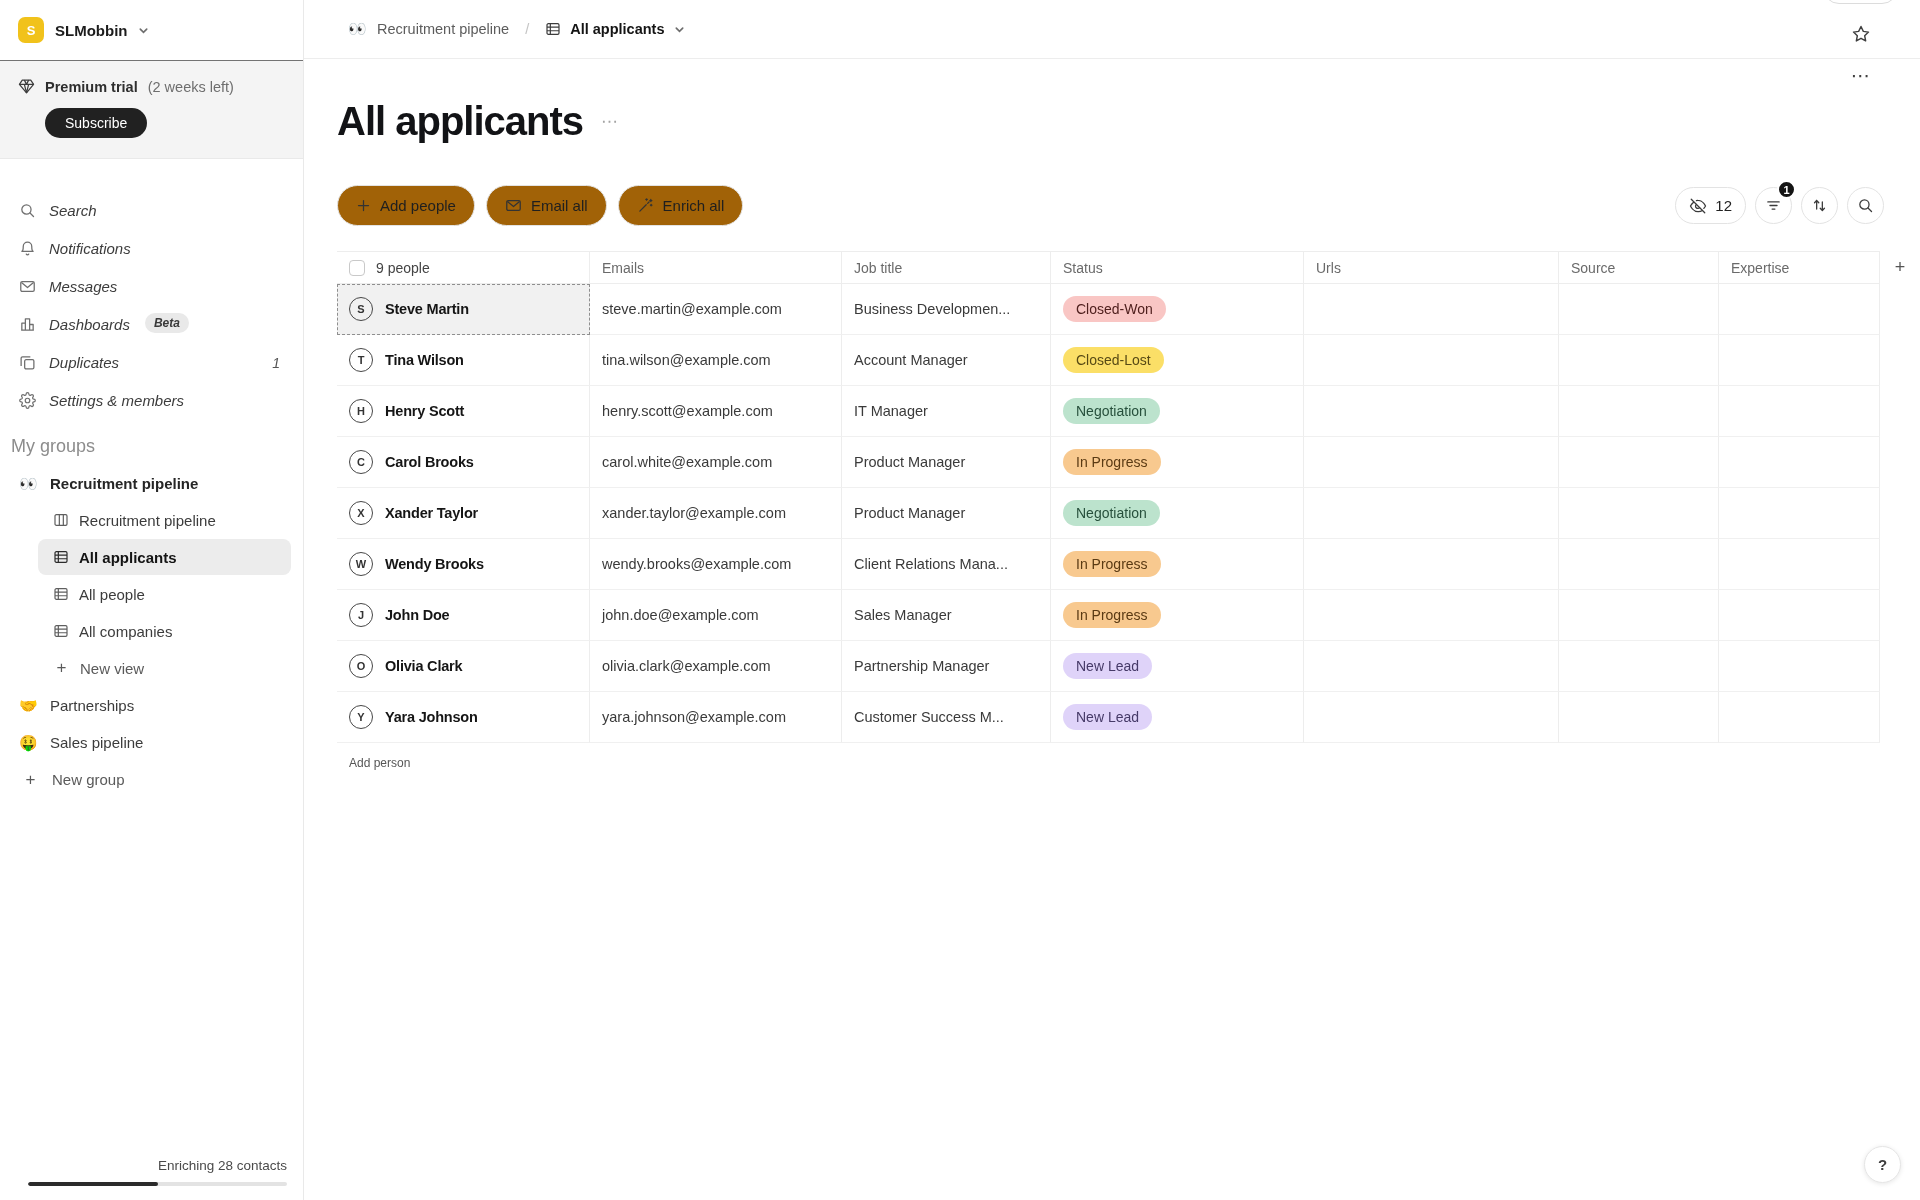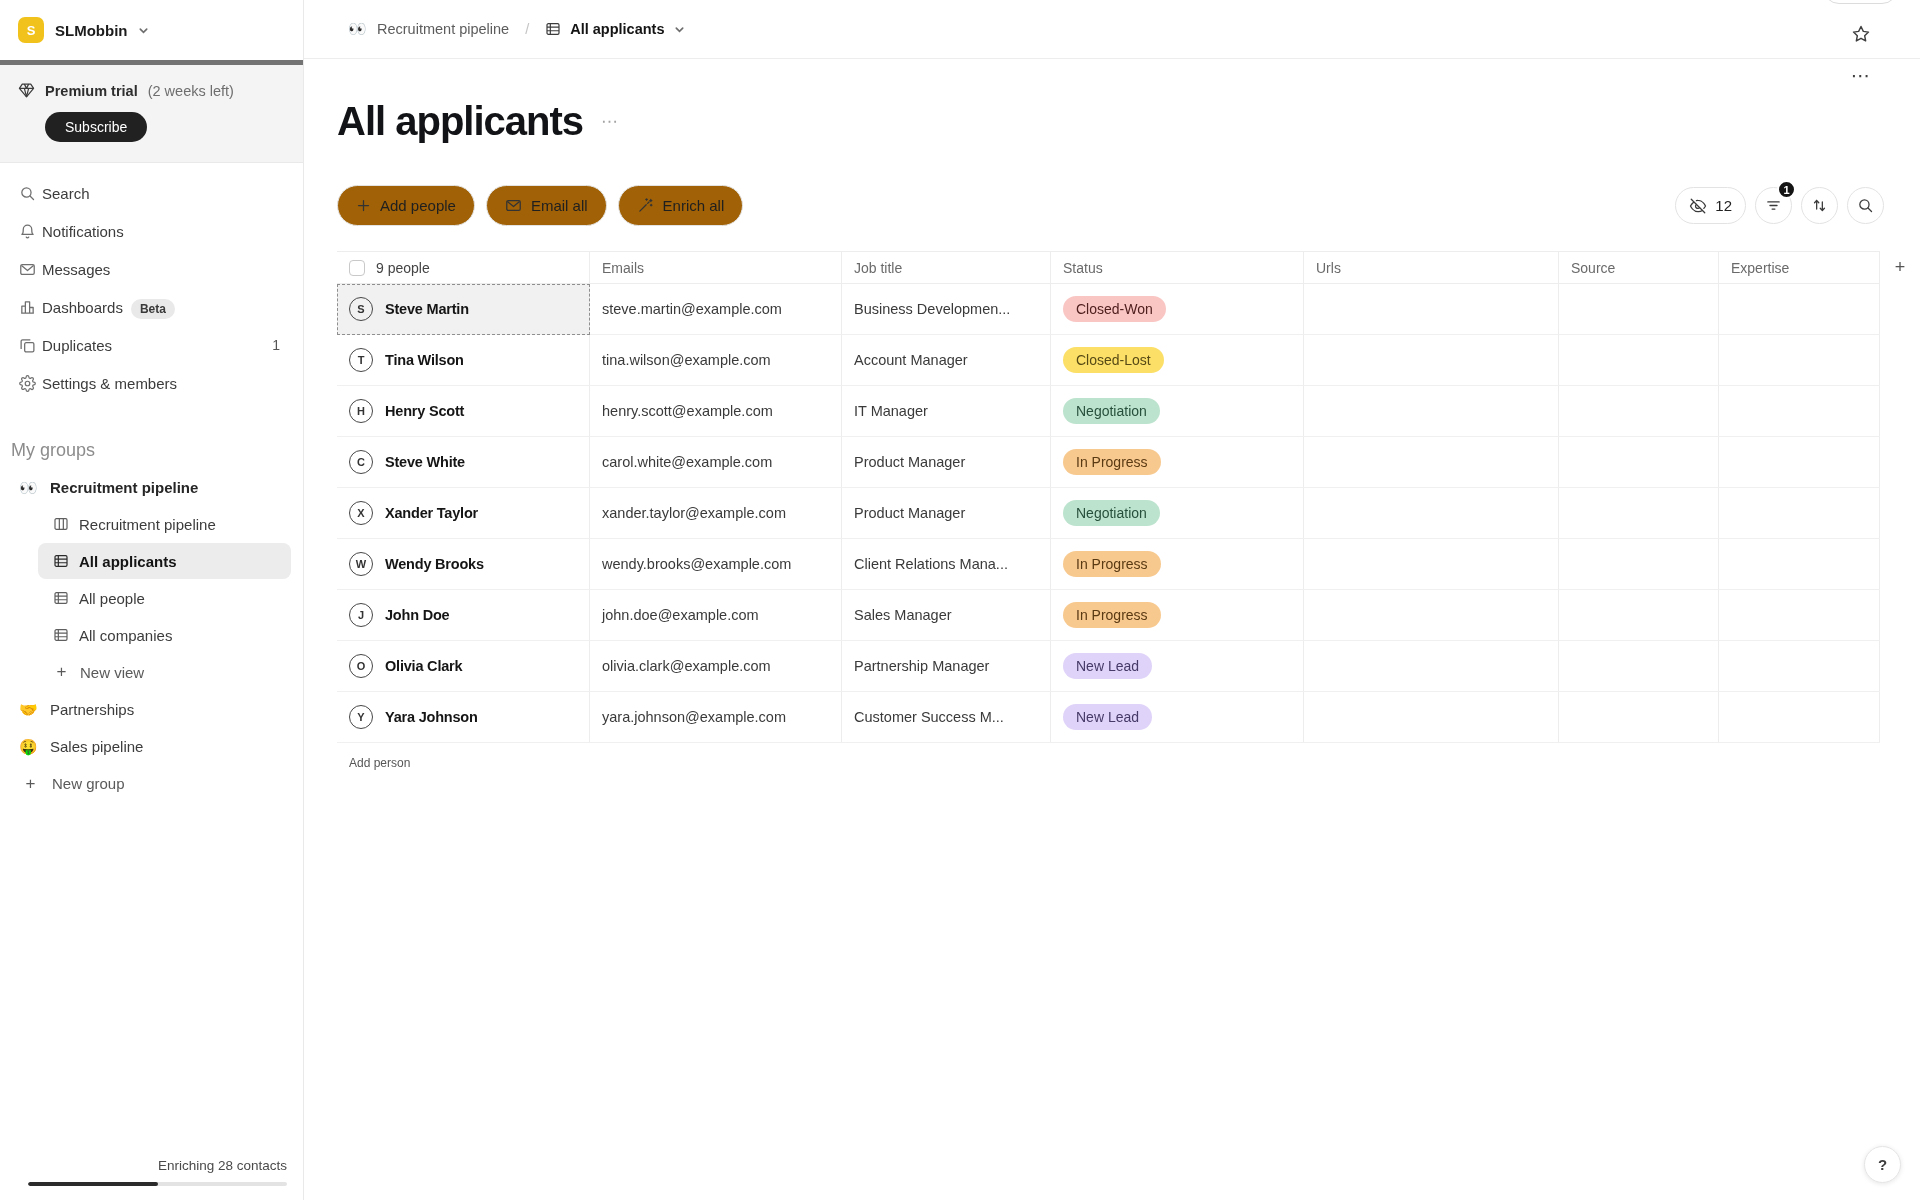--- a/index.html
+++ b/index.html
@@ -12,32 +12,32 @@
   svg { display:block; }
 
   
   .sidebar { width:304px; min-width:304px; height:1200px; background:#fff;
     border-right:1px solid #e9e9e9; position:relative; }
   .workspace { height:60px; display:flex; align-items:center; gap:11px; padding:0 18px; cursor:pointer; }
   .logo { width:26px; height:26px; border-radius:7px; background:#f1c21b; color:#fff;
     font-size:13px; font-weight:700; display:flex; align-items:center; justify-content:center; }
   .ws-name { font-size:15px; font-weight:700; color:#1c1c1c; }
 
-  .trial { background:#f4f4f4; border-top:5px solid #737373; border-bottom:1px solid #e9e9e9;
+  .trial { background:#f4f4f4; border-top:1px solid #737373; border-bottom:1px solid #e9e9e9;
     padding:17px 18px 20px; }
   .trial-row { display:flex; align-items:center; gap:10px; font-size:14.5px; }
   .trial-title { font-weight:600; color:#2e2e2e; }
   .trial-sub { color:#6e6e6e; }
   .subscribe { margin:13px 0 0 27px; display:inline-block; background:#212121; color:#fff;
     border:none; border-radius:18px; padding:7px 20px; font-size:14px; font-weight:500;
     font-family:inherit; cursor:pointer; }
 
   .nav { padding:22px 8px 0; }
-  .nav-item { display:flex; align-items:flex-start; gap:6px; height:38px; padding:0 11px;
-    border-radius:8px; font-size:15px; color:#3c3c3c; cursor:pointer; }
+  .nav-item { display:flex; align-items:flex-end; gap:13px; height:38px; padding:0 11px;
+    border-radius:8px; font-size:15px; color:#3c3c3c; cursor:pointer;font-style:italic; }
   .beta-badge { background:#e9e9e9; border-radius:10px; padding:3px 9px; font-size:12px;
     font-weight:600; color:#3a3a3a; margin-left:2px; }
   .nav-count { margin-left:auto; color:#555; font-size:14px; padding-right:4px; }
 
   .groups-header { margin:27px 0 8px; padding-left:11px; font-size:18px; color:#8c8c8c; }
   .group-item { display:flex; align-items:center; gap:12px; height:37px; padding:0 10px 0 19px;
     font-size:15px; color:#262626; font-weight:600; cursor:pointer; }
   .group-emoji { font-size:15px; width:19px; text-align:center; }
   .view-item { display:flex; align-items:center; gap:10px; height:36px;
     margin:0 12px 1px 38px; padding:0 10px 0 15px; border-radius:8px;
@@ -393,21 +393,21 @@
             </div>
             <div class="td"></div>
             <div class="td"></div>
             <div class="td"></div>
             <div class="td pluscol"></div>
           </div>
 
           <div class="tr row" data-selected="false">
             <div class="td cell-name">
               <span class="avatar">C</span>
-              <span class="person-name">Steve White</span>
+              <span class="person-name">Carol Brooks</span>
             </div>
             <div class="td">carol.white@example.com</div>
             <div class="td">Product Manager</div>
             <div class="td">
               <span class="status-badge" style="background: rgb(248, 201, 143); color: rgb(90, 58, 19);">In Progress</span>
             </div>
             <div class="td"></div>
             <div class="td"></div>
             <div class="td"></div>
             <div class="td pluscol"></div>

